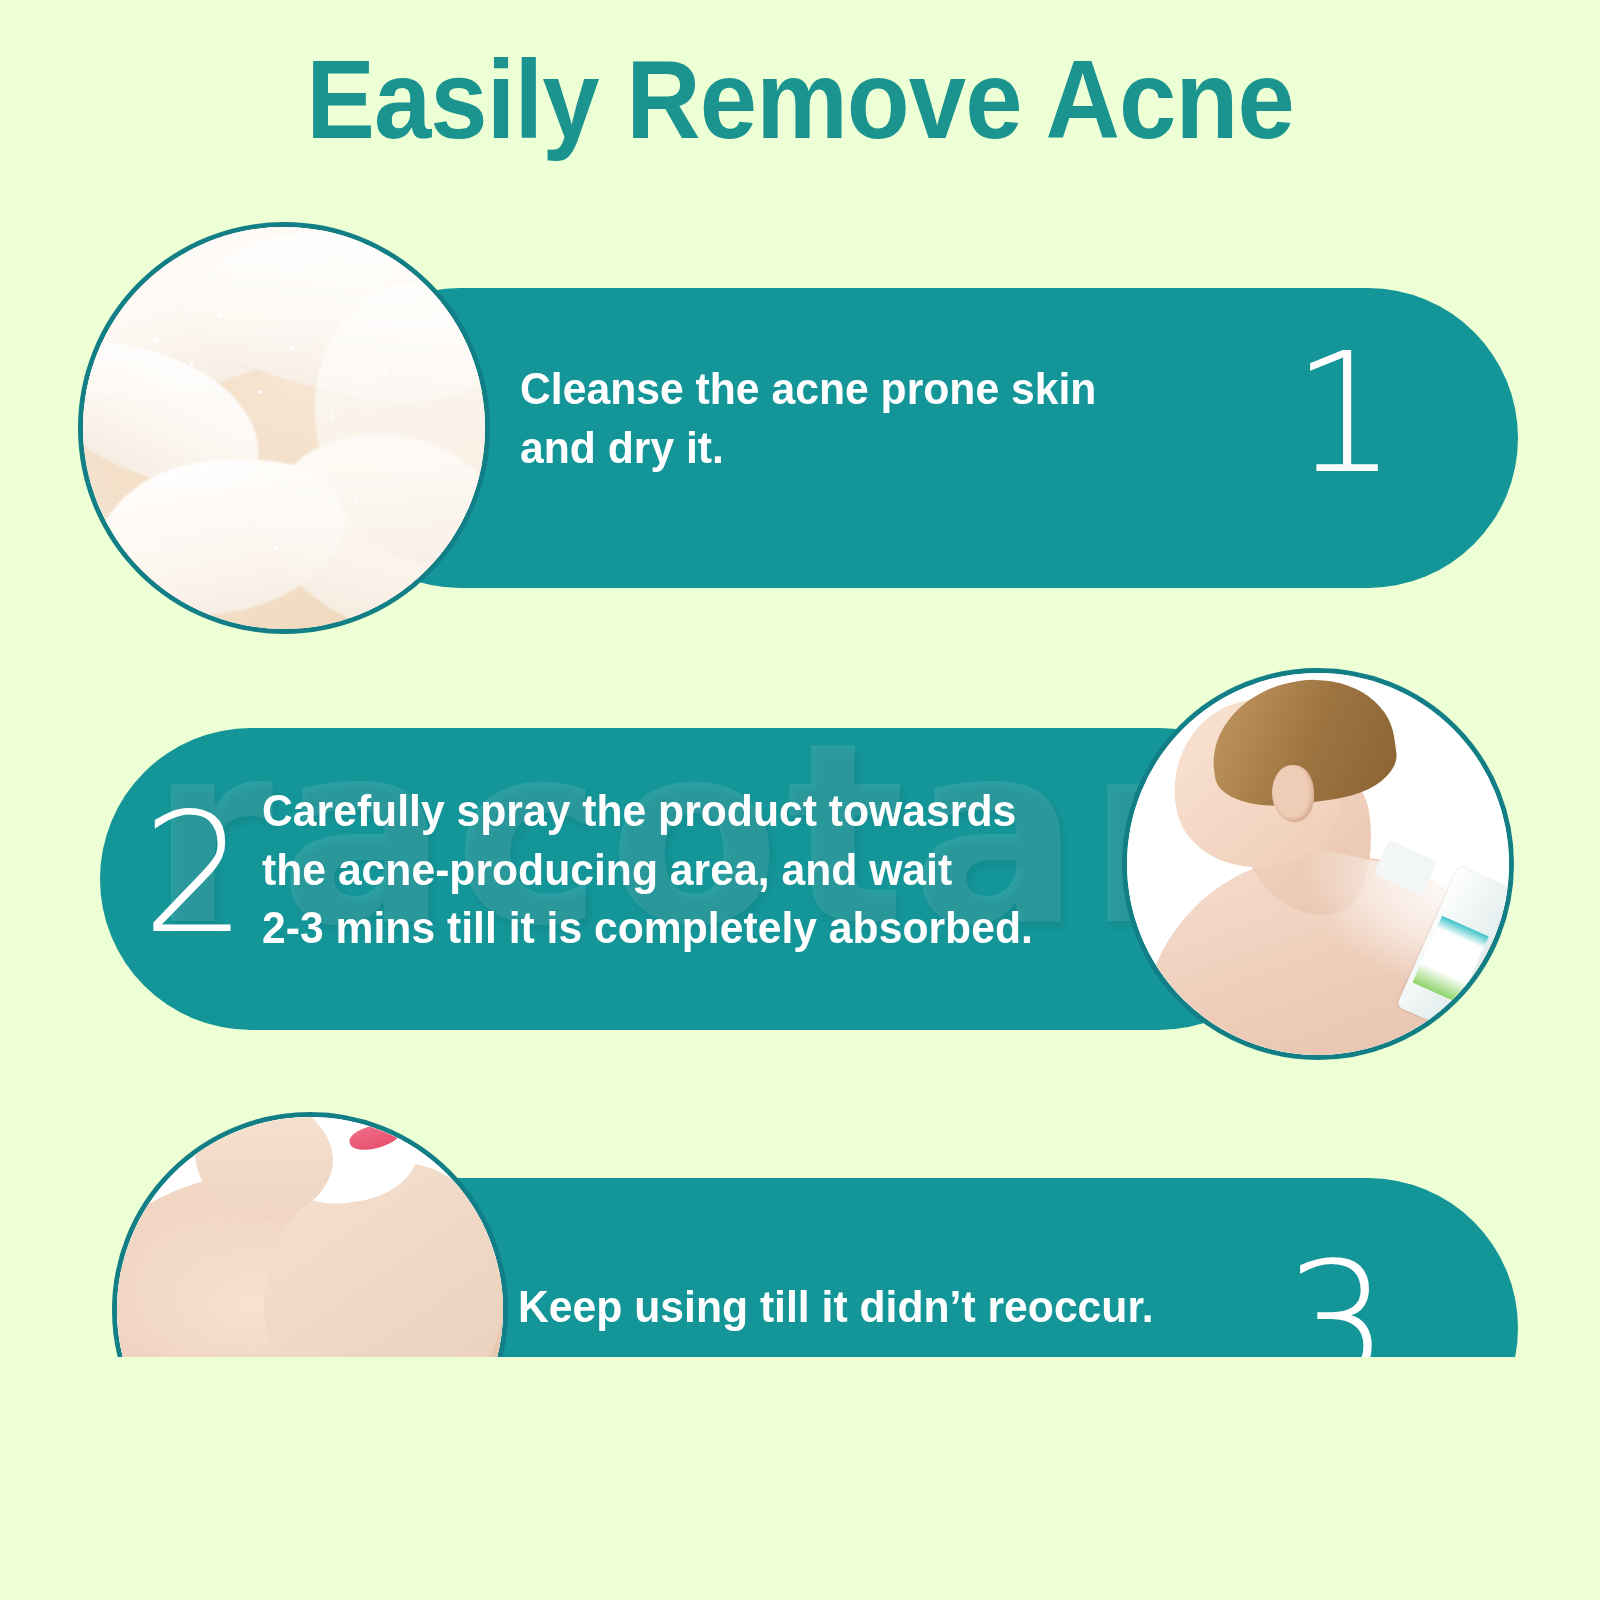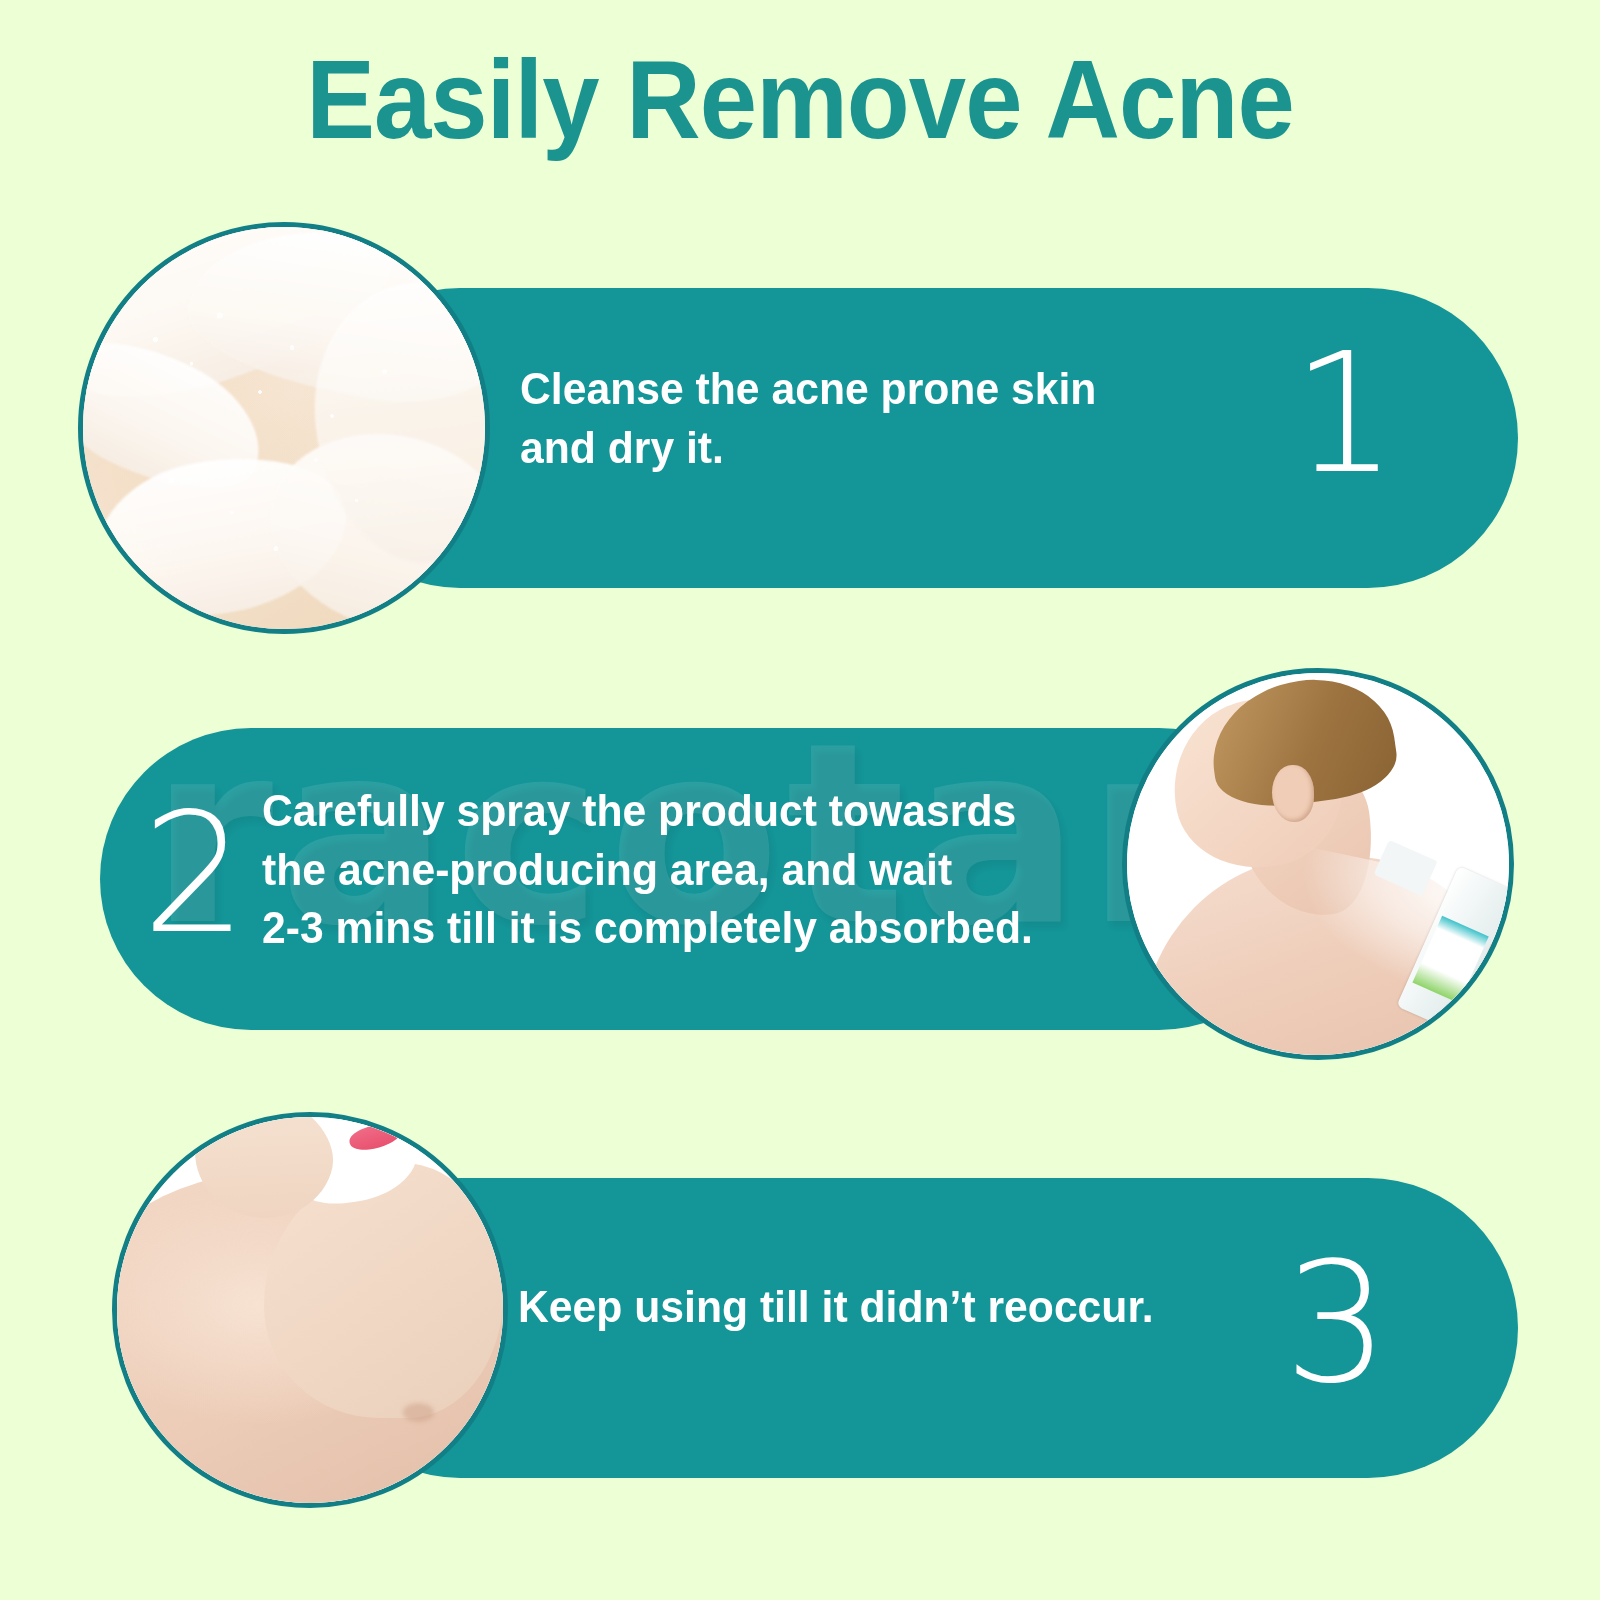--- a/index.html
+++ b/index.html
@@ -9,21 +9,21 @@
   body {
     width: 1600px;
     height: 1600px;
     background: #EDFFD4;
     font-family: "Liberation Sans", sans-serif;
     overflow: hidden;
   }
   #poster {
     position: relative;
     width: 1600px;
-    height: 1600px;
+    height: 1357px;
     background: #EDFFD4;
     overflow: hidden;
     text-decoration: underline;
   }
 
   
   .title {
     position: absolute;
     left: 0;
     top: 44px;

